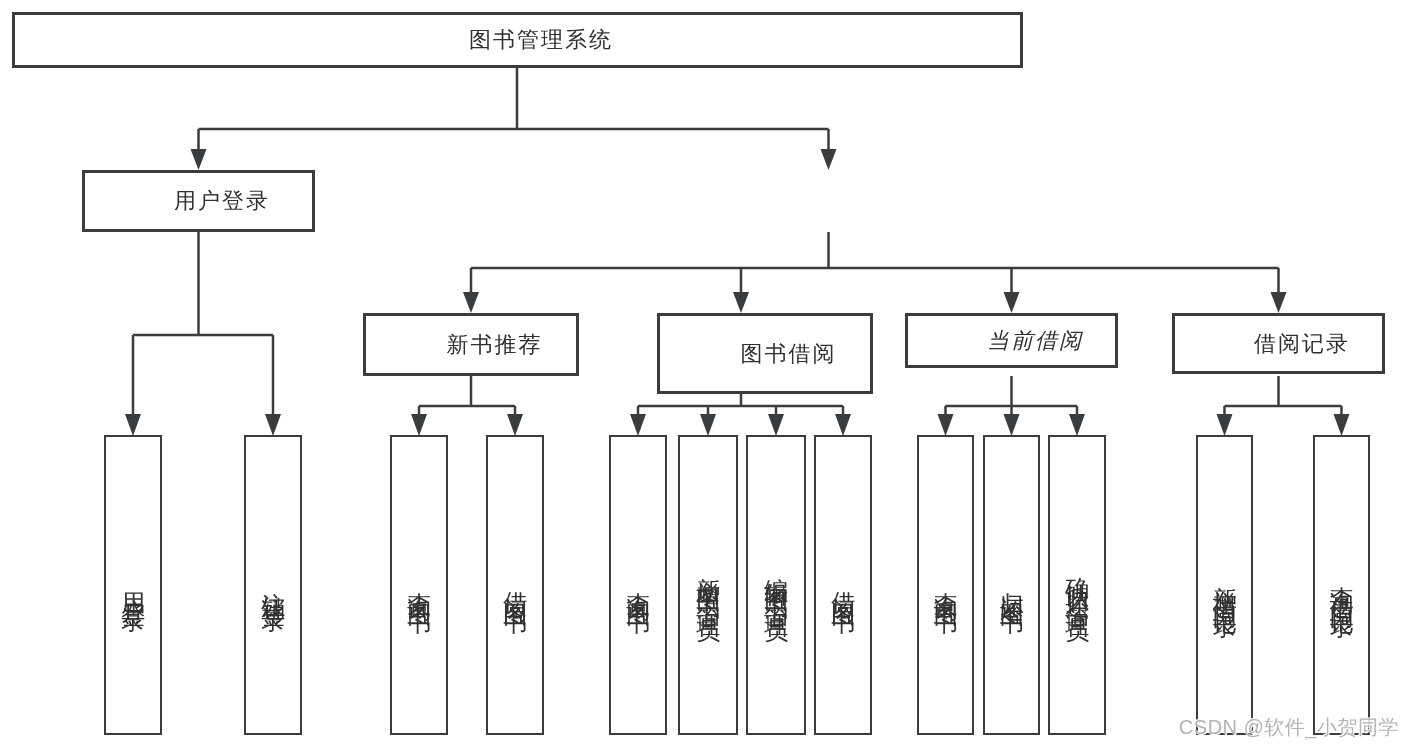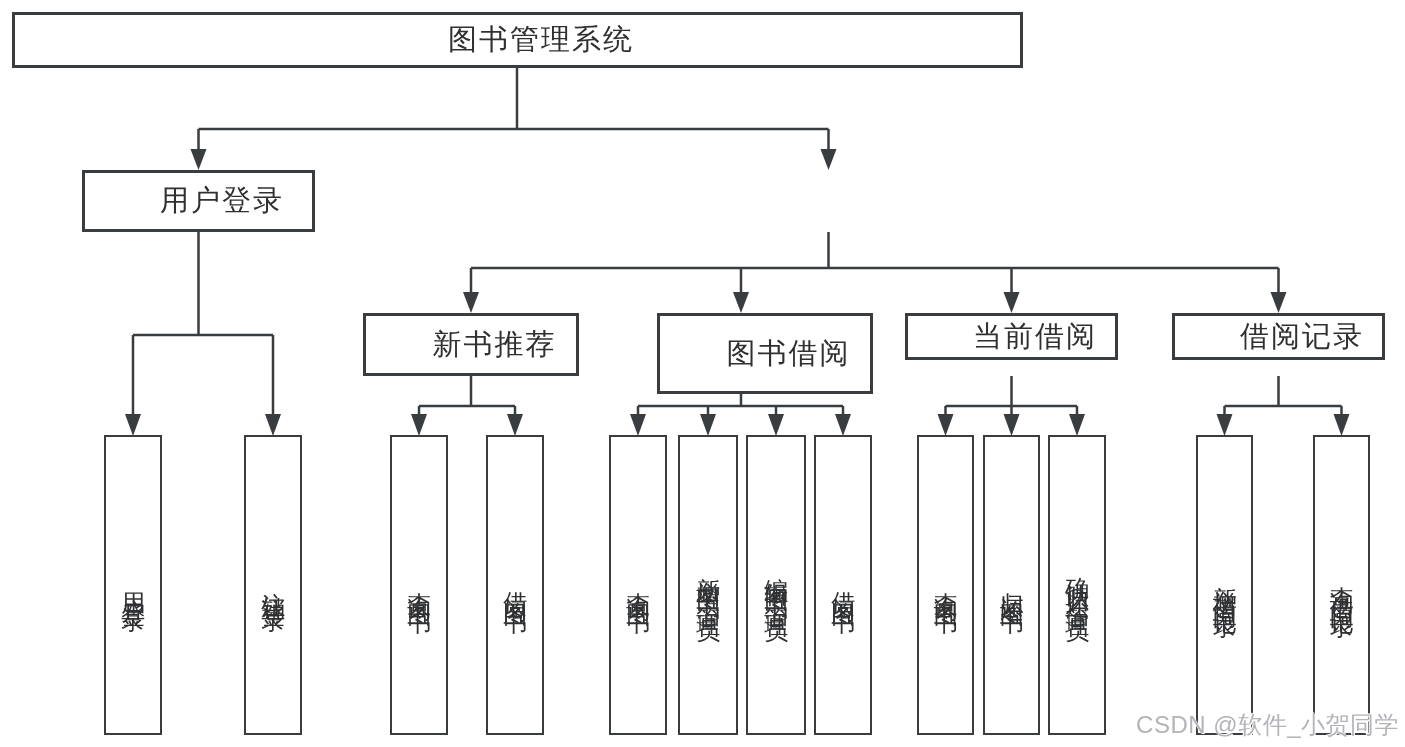--- a/index.html
+++ b/index.html
@@ -26,41 +26,41 @@
     box-sizing: border-box;
     background: #ffffff;
     border: 3px solid #3a3d40;
     color: #2f3032;
     display: flex;
     align-items: center;
     justify-content: center;
     z-index: 1;
   }
   .h-box {
-    font-size: 29px;
+    font-size: 22px;
     letter-spacing: 2px;
     white-space: nowrap;
     padding-left: 47px;
   }
   .v-box {
     border-width: 2.5px;
   }
   .v-box > span {
     writing-mode: vertical-rl;
     text-orientation: mixed;
     font-size: 24px;
     letter-spacing: 6px;
     line-height: 1.1;
   }
   .watermark {
     position: absolute;
     right: 6px;
     bottom: 6px;
     z-index: 3;
-    font-size: 24px;
+    font-size: 20px;
     color: #b3b3b8;
     letter-spacing: 0.5px;
     text-shadow: 0 0 2px #ffffff, 1px 1px 0 #ffffff, -1px -1px 0 #ffffff;
     white-space: nowrap;
   }
 </style>
 </head>
 <body>
 
 <div class="canvas">
@@ -104,22 +104,22 @@
       <polygon points="1333.5,414 1349.5,414 1341.5,436"></polygon>
     </g>
   </svg>
 
   <div class="box h-box" style="left:12px; top:12px; width:1011px; height:56px;">图书管理系统</div>
 
   <div class="box h-box" style="left:82px; top:170px; width:233px; height:62px;">用户登录</div>
 
   <div class="box h-box" style="left:363px; top:313px; width:216px; height:63px;font-family:Liberation Mono, monospace;">新书推荐</div>
   <div class="box h-box" style="left:633px; top:313px; width:216px; height:81px;margin-left:24px;">图书借阅</div>
-  <div class="box h-box" style="left:905px; top:313px; width:213px; height:47px;">当前借阅</div>
-  <div class="box h-box" style="left:1172px; top:313px; width:213px; height:47px;">借阅记录</div>
+  <div class="box h-box" style="left:905px; top:313px; width:213px; height:55px;font-style:italic;">当前借阅</div>
+  <div class="box h-box" style="left:1172px; top:313px; width:213px; height:61px;">借阅记录</div>
 
   <div class="box v-box" style="left:104px; top:435px; width:58px; height:300px;">
     <span>用户登录</span>
   </div>
   <div class="box v-box" style="left:244px; top:435px; width:58px; height:300px;">
     <span>注销登录</span>
   </div>
 
   <div class="box v-box" style="left:390px; top:435px; width:58px; height:300px;">
     <span>查询图书</span>

